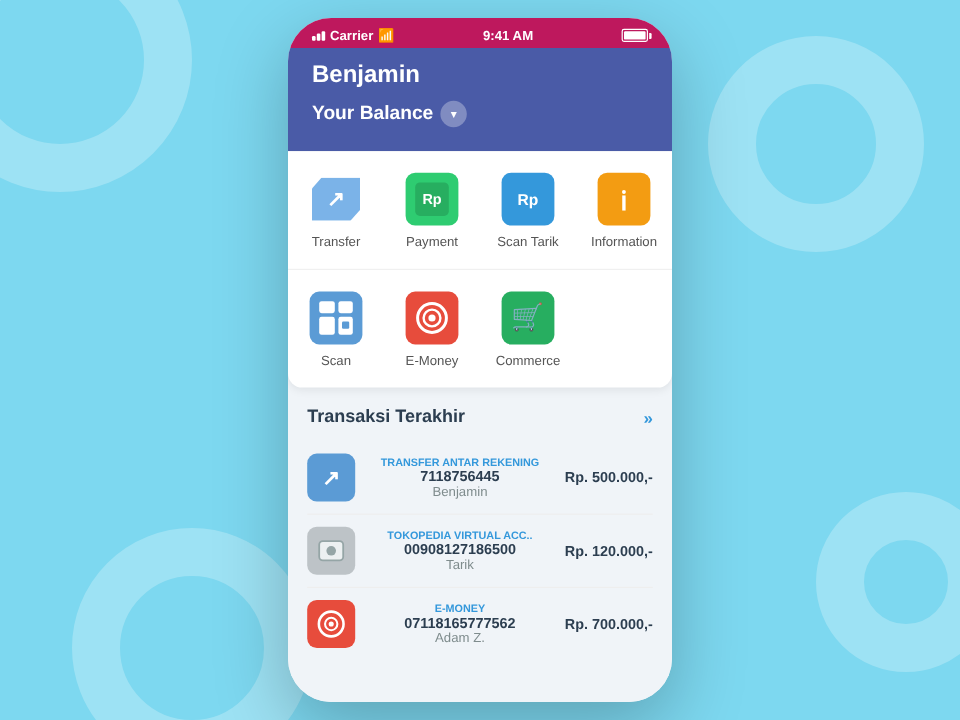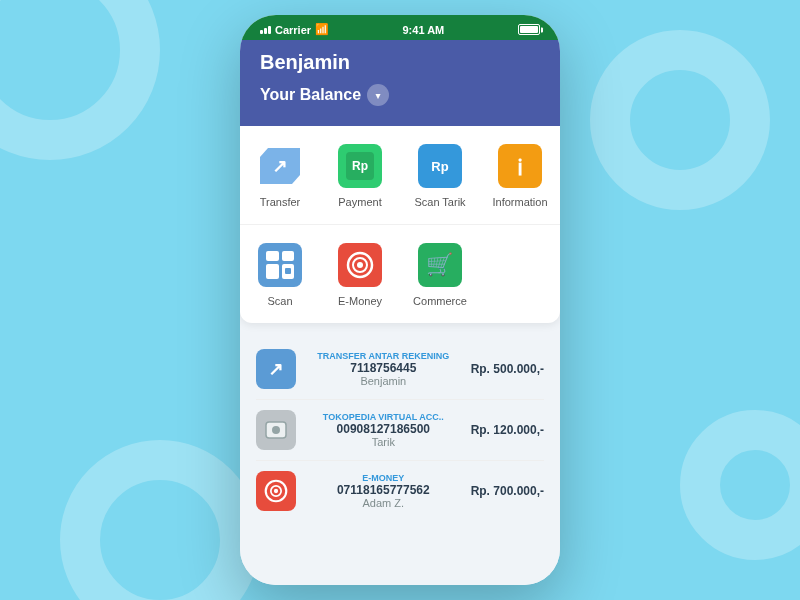--- a/index.html
+++ b/index.html
@@ -47,21 +47,21 @@
       border-radius: 36px;
       box-shadow: 0 20px 60px rgba(0,0,0,0.25);
       overflow: hidden;
       position: relative;
       display: flex;
       flex-direction: column;
     }
 
     
     .status-bar {
-      background: #15803d;
+      background: #be185d;
       display: flex;
       align-items: center;
       justify-content: space-between;
       padding: 8px 20px 4px;
       font-size: 11px;
       color: white;
       font-weight: 600;
     }
     .status-left { display: flex; align-items: center; gap: 4px; }
     .status-center { font-weight: 600; }
@@ -493,20 +493,24 @@
           </div>
           <span class="action-label">Commerce</span>
         </div>
 
 
       </div>
     </div>
 
     <div class="transactions-section">
 
+      <div class="transactions-header">
+        <span class="transactions-title">Transaksi Terakhir</span>
+        <span class="see-all">»</span>
+      </div>
 
       <div class="transaction-item">
         <div class="tx-icon" style="background:#5b9bd5;">
           <span style="color:white;font-size:18px;font-weight:bold;">↗</span>
         </div>
         <div class="tx-info">
           <div class="tx-type">Transfer Antar Rekening</div>
           <div class="tx-account">7118756445</div>
           <div class="tx-name">Benjamin</div>
         </div>

